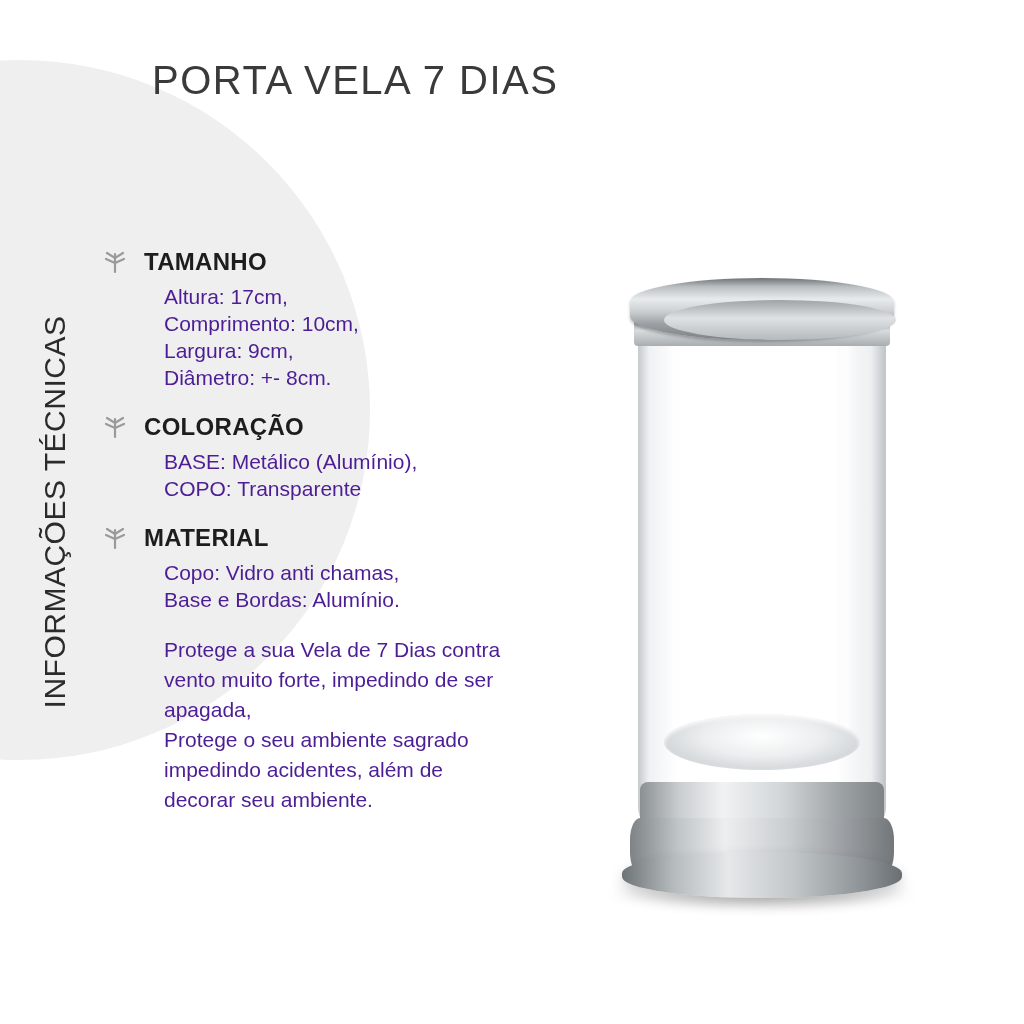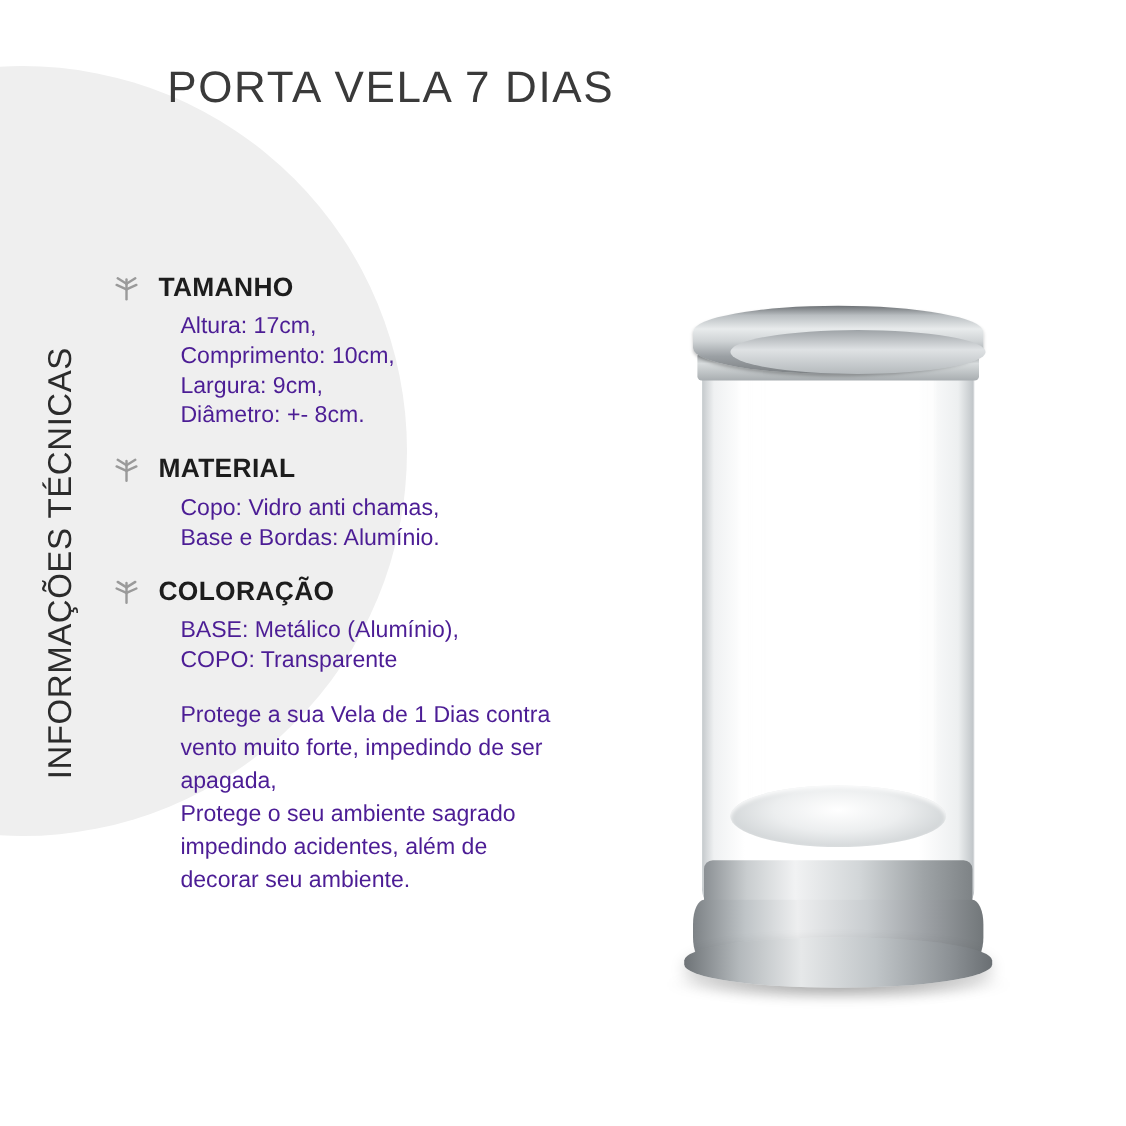--- a/index.html
+++ b/index.html
@@ -279,47 +279,47 @@
         <svg width="30" height="30" viewBox="0 0 30 30">
           <g stroke="#9a9a9a" stroke-width="2.2" stroke-linecap="round" fill="none">
             <line x1="15" y1="6" x2="15" y2="24"></line>
             <line x1="15" y1="10" x2="7" y2="5"></line>
             <line x1="15" y1="10" x2="23" y2="5"></line>
             <line x1="15" y1="15" x2="6" y2="11"></line>
             <line x1="15" y1="15" x2="24" y2="11"></line>
           </g>
         </svg>
       </span>
-      <span class="section-title">MATERIAL</span>
+      <span class="section-title">COLORAÇÃO</span>
     </div>
-    <div class="section-body">Copo: Vidro anti chamas,
-Base e Bordas: Alumínio.</div>
+    <div class="section-body">BASE: Metálico (Alumínio),
+COPO: Transparente</div>
   </div>
 
   <div class="section">
     <div class="section-head">
       <span class="bullet-icon">
         <svg width="30" height="30" viewBox="0 0 30 30">
           <g stroke="#9a9a9a" stroke-width="2.2" stroke-linecap="round" fill="none">
             <line x1="15" y1="6" x2="15" y2="24"></line>
             <line x1="15" y1="10" x2="7" y2="5"></line>
             <line x1="15" y1="10" x2="23" y2="5"></line>
             <line x1="15" y1="15" x2="6" y2="11"></line>
             <line x1="15" y1="15" x2="24" y2="11"></line>
           </g>
         </svg>
       </span>
-      <span class="section-title">COLORAÇÃO</span>
+      <span class="section-title">MATERIAL</span>
     </div>
-    <div class="section-body">BASE: Metálico (Alumínio),
-COPO: Transparente</div>
+    <div class="section-body">Copo: Vidro anti chamas,
+Base e Bordas: Alumínio.</div>
   </div>
 
   <div class="section benefits">
-    <div class="section-body">Protege a sua Vela de 1 Dias contra
+    <div class="section-body">Protege a sua Vela de 7 Dias contra
 vento muito forte, impedindo de ser
 apagada,
 Protege o seu ambiente sagrado
 impedindo acidentes, além de
 decorar seu ambiente.</div>
   </div>
 
 </div>
 
 <div class="product">

